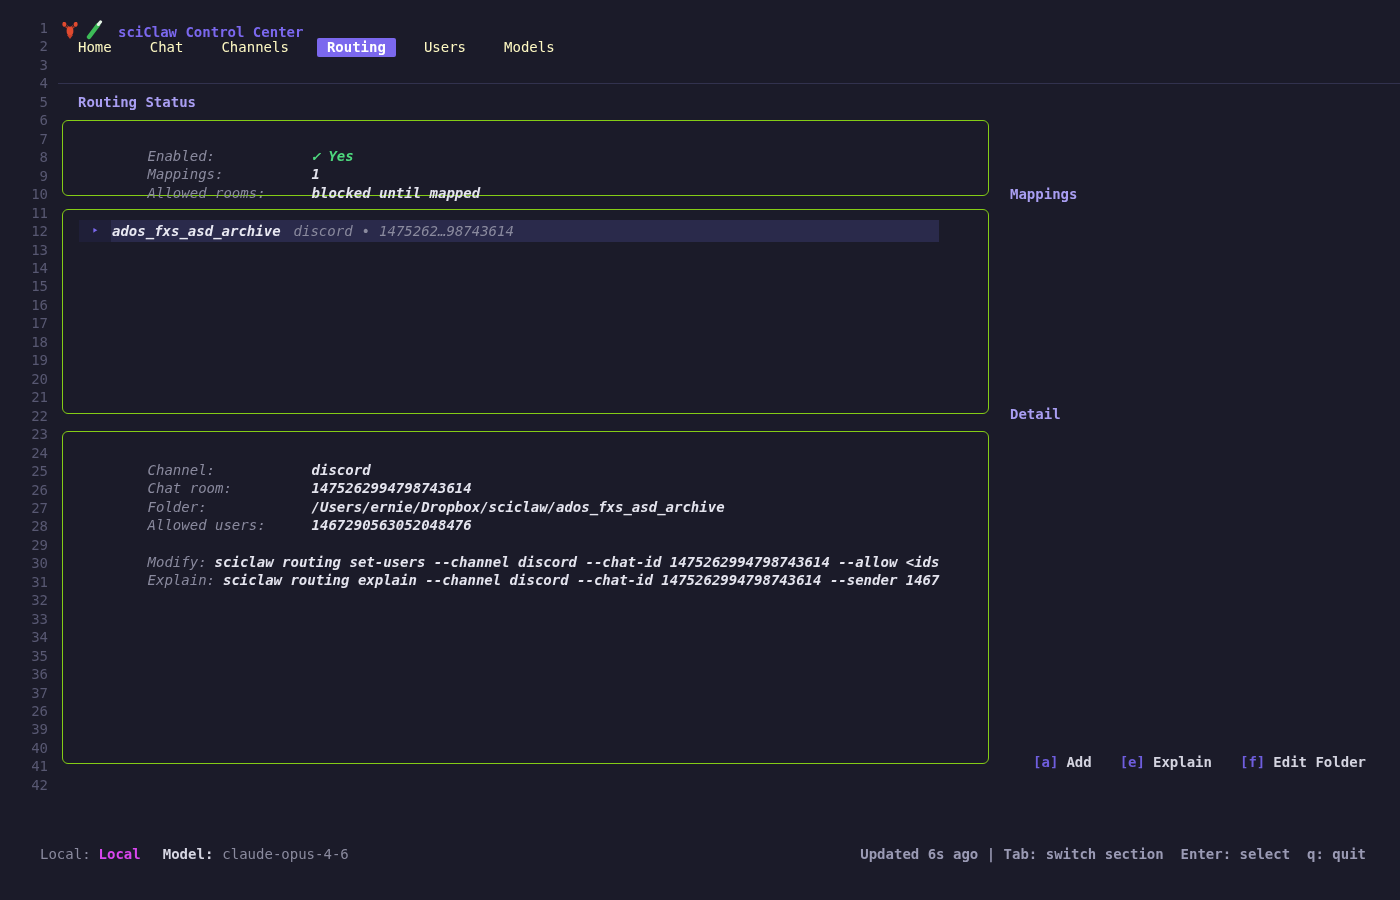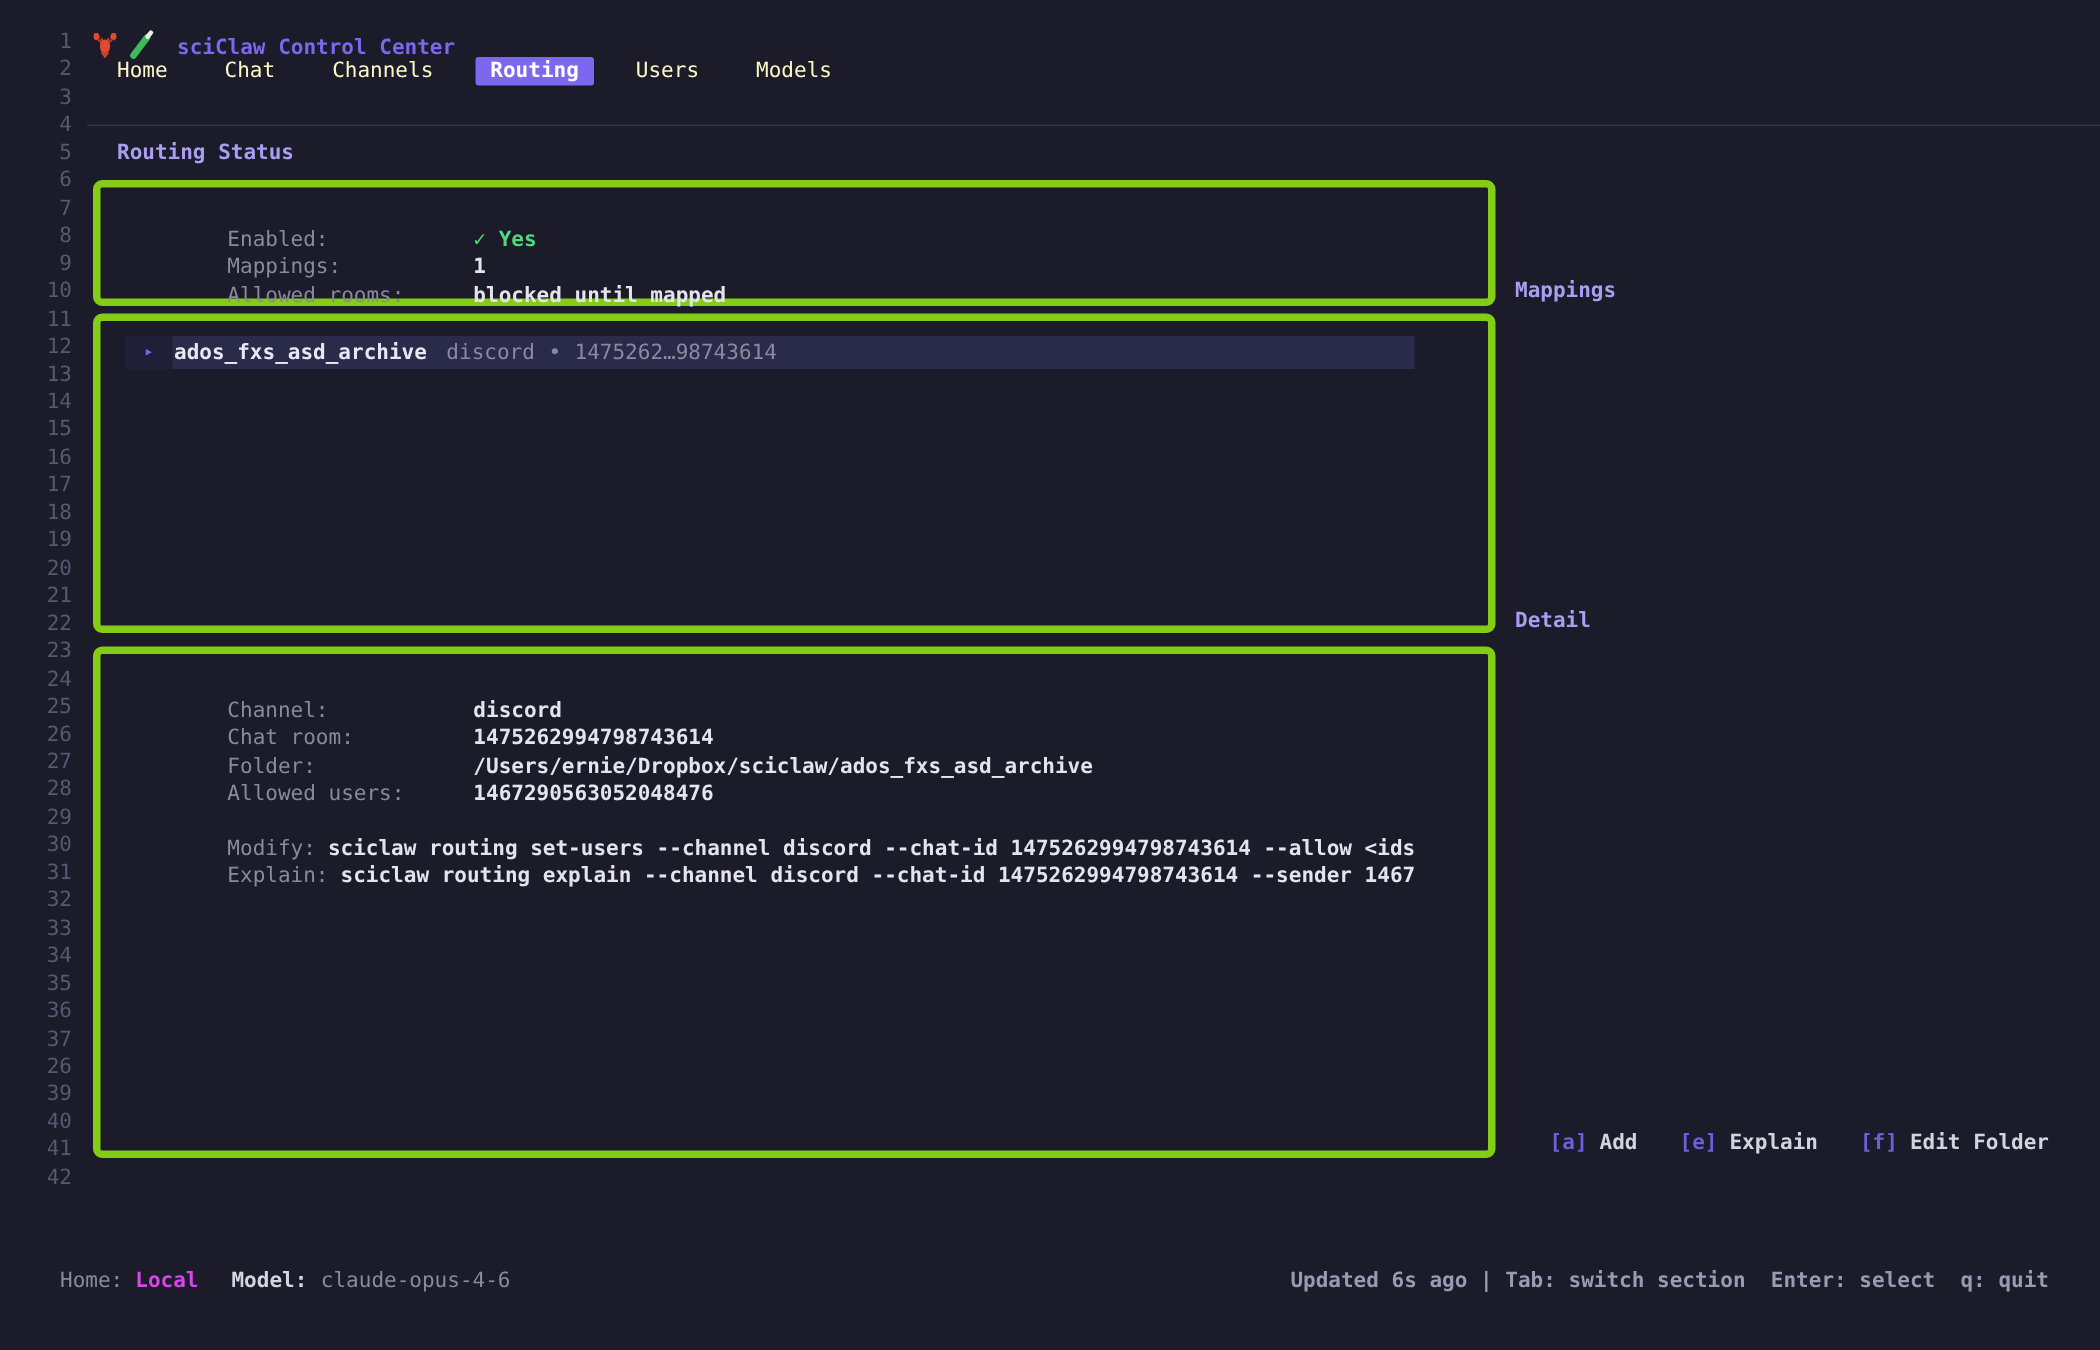--- a/index.html
+++ b/index.html
@@ -21,21 +21,21 @@
   .nav.r2{top:56px;gap:41px;}
   .nav-item{color:#fef9c3;cursor:default;}
   .nav-item.active{background:#7b68ee;color:#ffffff;font-weight:bold;padding:0 10px;margin:0 -10px;border-radius:2px;}
   .divider{position:absolute;left:58px;top:83px;width:1342px;height:1px;background:#32324e;}
   
   .heading{position:absolute;left:78px;top:94px;font-weight:bold;color:#a99ef2;}
   .side-label{position:absolute;left:1010px;font-weight:bold;color:#a99ef2;}
   .side-label.maps{top:186px;}
   .side-label.det{top:406px;}
   
-  .box{position:absolute;left:62px;width:925px;border:5px solid #84cc16;border-radius:6px;background:#1b1b29;}
+  .box{position:absolute;left:62px;width:925px;border:1px solid #84cc16;border-radius:6px;background:#1b1b29;font-style:italic;}
   .box.status{top:120px;height:74px;}
   .box.maps{top:209px;height:203px;}
   .box.detail{top:431px;height:331px;}
   .kv{position:absolute;left:34px;white-space:pre;}
   .kv .k{display:inline-block;width:164px;color:#8a8a9e;}
   .kv .v{font-weight:bold;color:#e4e4ee;}
   .kv .v.green{color:#4ed97e;}
   .cmd{position:absolute;left:34px;white-space:pre;color:#8a8a9e;}
   .cmd .v{font-weight:bold;color:#e4e4ee;margin-left:8px;}
   
@@ -187,17 +187,17 @@
     </div>
   </div>
 
   <div class="actions">
     <span class="action"><span class="key">[a]</span><span class="lbl">Add</span></span>
     <span class="action"><span class="key">[e]</span><span class="lbl">Explain</span></span>
     <span class="action"><span class="key">[f]</span><span class="lbl">Edit Folder</span></span>
   </div>
 
   <div class="statusbar">
-    <span class="sb-left"><span class="mode-k">Home:</span><span class="mode-v">Local</span><span class="model-k">Model:</span><span class="model-v">claude-opus-4-6</span></span>
+    <span class="sb-left"><span class="mode-k">Local:</span><span class="mode-v">Local</span><span class="model-k">Model:</span><span class="model-v">claude-opus-4-6</span></span>
     <span class="sb-right">Updated 6s ago | Tab: switch section  Enter: select  q: quit</span>
   </div>
 
 </div>
 
 </body></html>

